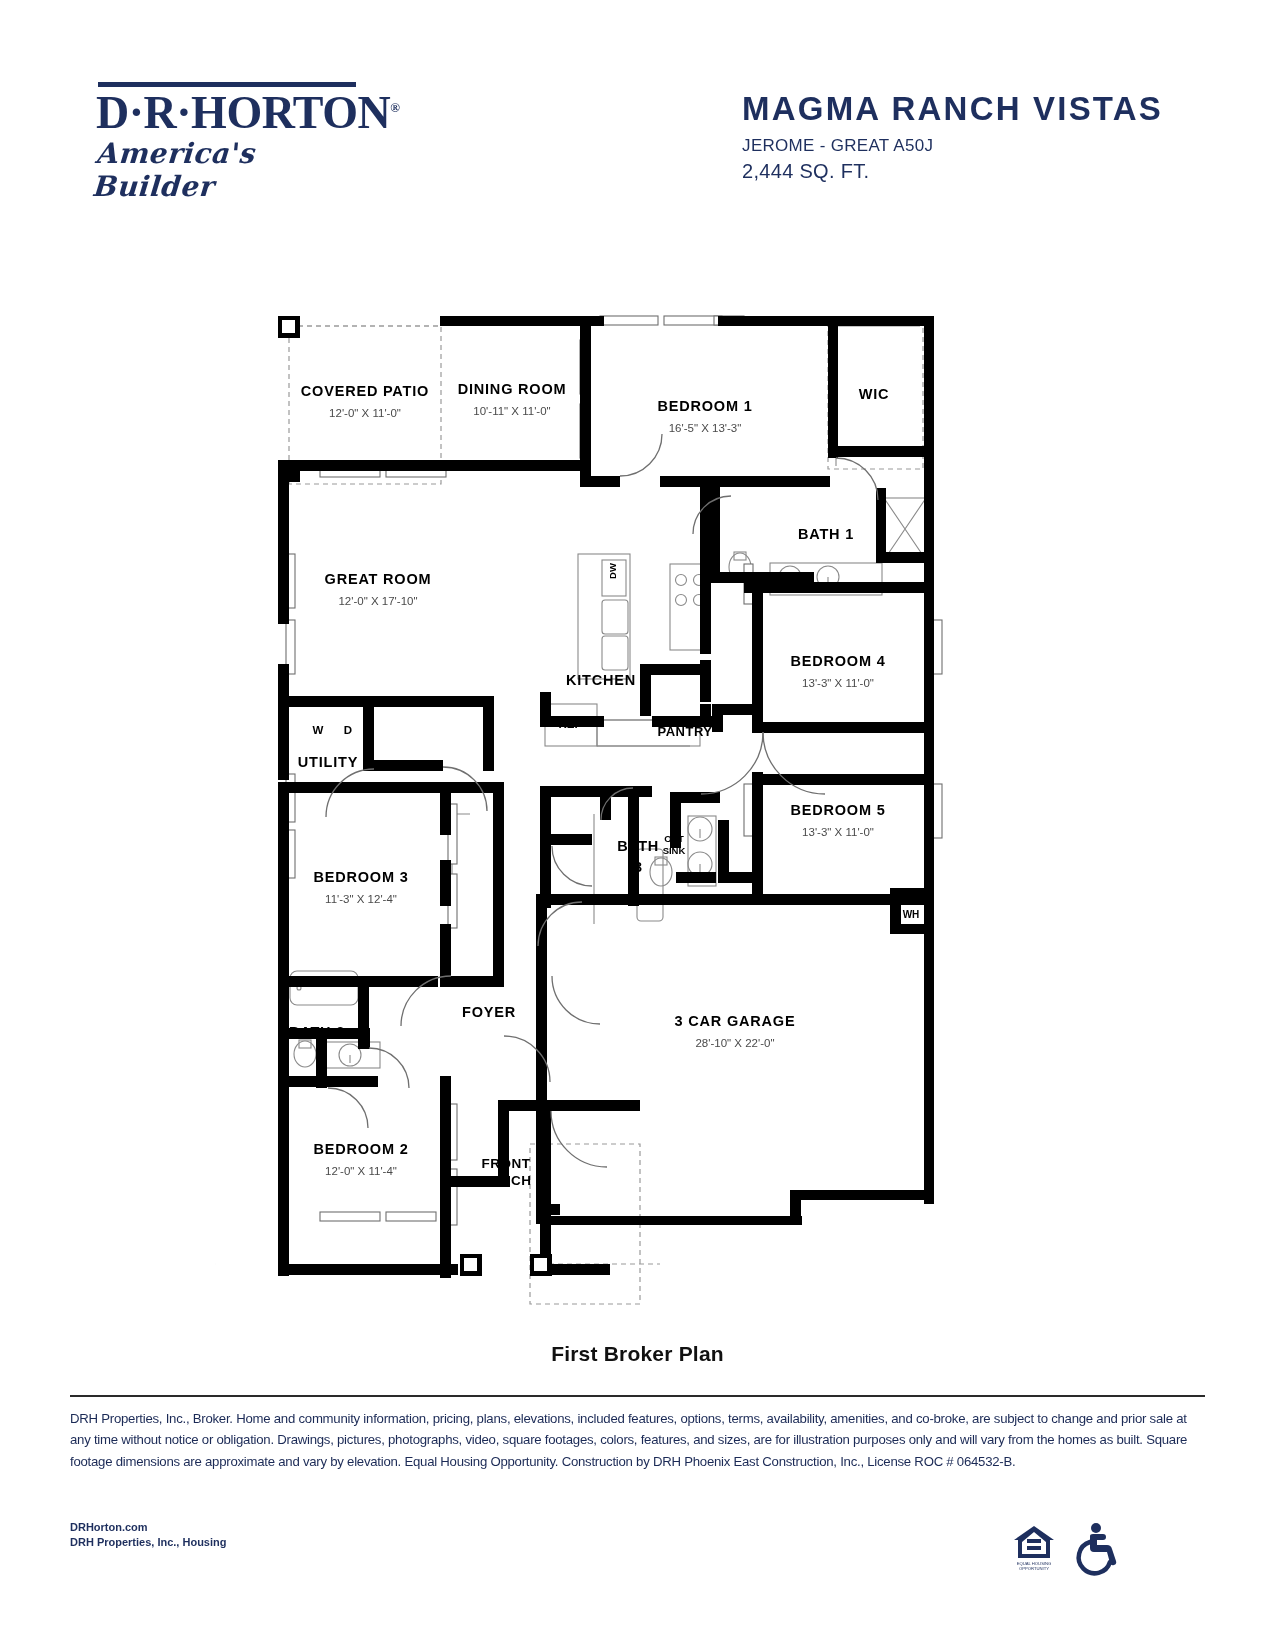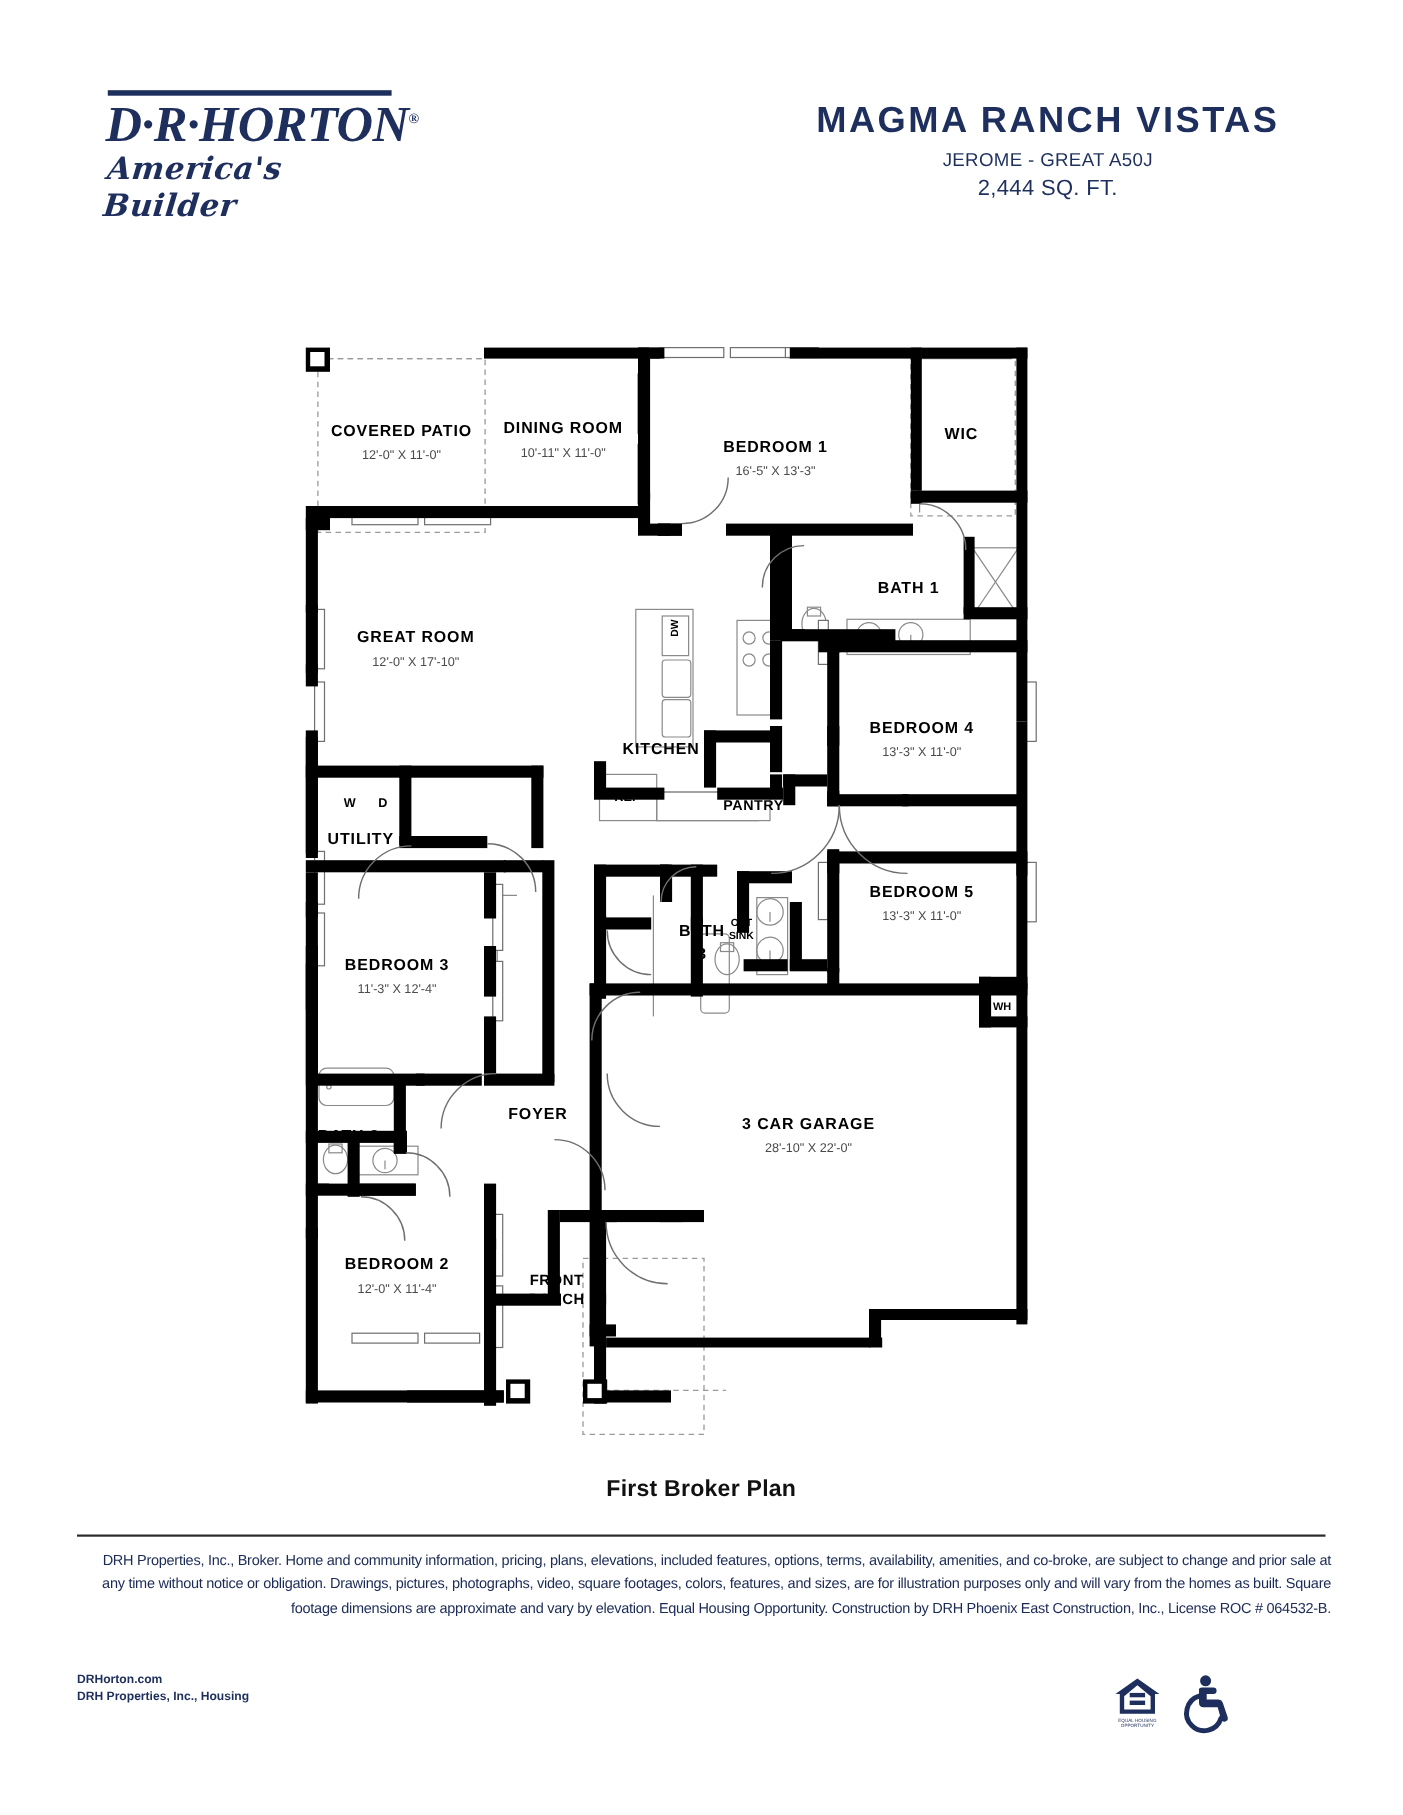--- a/index.html
+++ b/index.html
@@ -15,33 +15,33 @@
   .page { position:relative; width:1275px; height:1650px; }
 
   
   .header { position:absolute; left:0; top:0; width:1275px; height:220px; }
 
   .logo-block { position:absolute; left:96px; top:82px; width:270px; }
   .logo-rule { width:258px; height:5px; background:#1e2f5e; margin:0 0 4px 2px; }
   .logo-name {
     font-family:"Liberation Serif", serif;
     font-weight:bold; font-size:46px; letter-spacing:-0.5px;
-    color:#1e2f5e; line-height:0.95; white-space:nowrap;font-style:italic;
+    color:#1e2f5e; line-height:0.95; white-space:nowrap;
   }
   .logo-name .reg { font-size:13px; vertical-align:super; }
   .logo-tag {
     font-family:"DejaVu Serif", serif;
     font-style:italic; font-weight:bold;
     font-size:28px; color:#1e2f5e;
     margin-top:2px; letter-spacing:0.5px;
     transform:skewX(-6deg);
     transform-origin:left center;
   }
 
-  .title-block { position:absolute; right:112px; top:92px; text-align:center; }
+  .title-block { position:absolute; right:112px; top:92px; text-align:left; }
   .comm-title {
     font-size:33px; font-weight:bold; letter-spacing:2.2px;
     color:#1e2f5e; line-height:1.05; white-space:nowrap;
   }
   .plan-line { font-size:17px; color:#1e2f5e; margin-top:9px; letter-spacing:0.3px; }
   .sqft-line { font-size:20px; color:#1e2f5e; margin-top:4px; letter-spacing:0.3px; }
 
   
   .plan-wrap { position:absolute; left:0; top:264px; width:1275px; height:1120px; }
   .plan-caption {
@@ -52,21 +52,21 @@
   .plan-svg { position:absolute; left:0; top:0; }
 
   
 
   
   .footer { position:absolute; left:0; top:1380px; width:1275px; height:270px; }
   .foot-rule { position:absolute; left:70px; top:15px; width:1135px; height:2px; background:#2a2a2a; }
   .disclaimer {
     position:absolute; left:70px; top:28px; width:1140px;
     font-size:13.2px; line-height:1.62; color:#1b2a56;
-    letter-spacing:-0.25px; text-align:right;
+    letter-spacing:-0.25px; text-align:left;
   }
   .foot-links {
     position:absolute; left:70px; top:1520px;
     font-size:11px; font-weight:bold; color:#1e2f5e; line-height:1.35;
   }
   .foot-icons { position:absolute; left:1010px; top:1518px; width:120px; height:60px; }
 </style>
 </head>
 <body>
 

